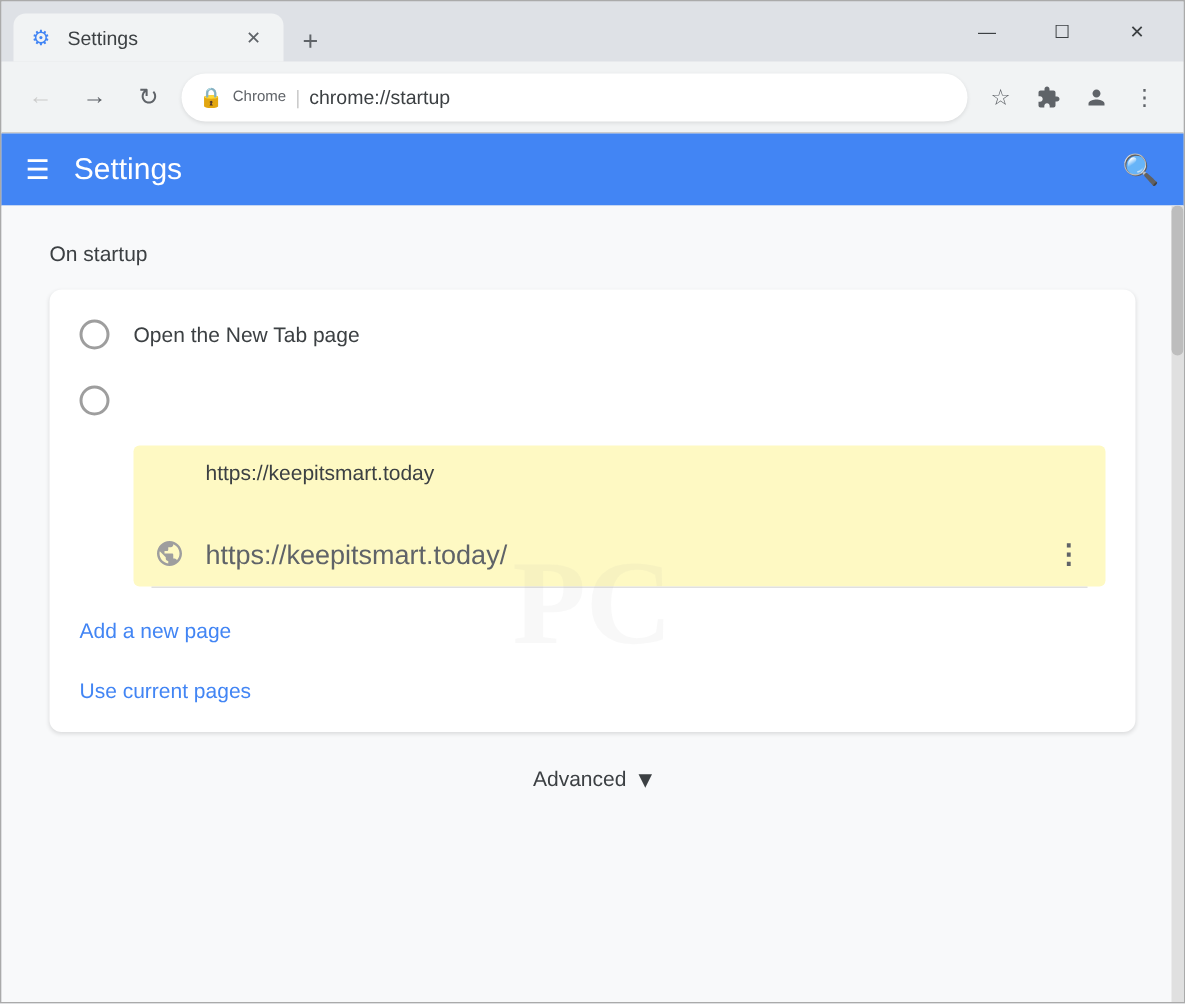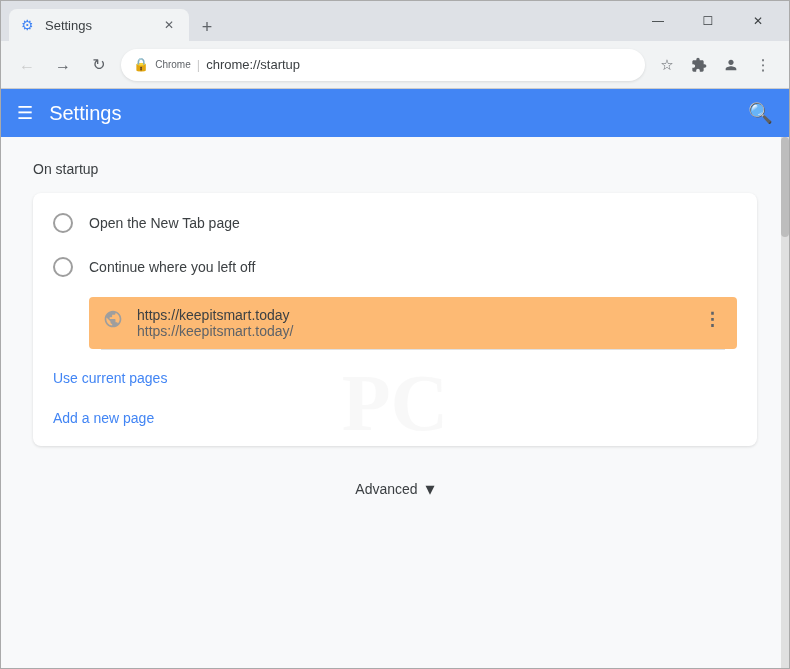--- a/index.html
+++ b/index.html
@@ -47,33 +47,33 @@
     .section-title { font-size: 14px; color: #3c4043; font-weight: 500; margin-bottom: 16px; }
     .options-card { background: white; border-radius: 8px; box-shadow: 0 1px 3px rgba(0,0,0,0.12); padding: 8px 0; }
     .radio-option { display: flex; align-items: center; padding: 12px 20px; gap: 16px; cursor: pointer; }
     .radio-circle { width: 20px; height: 20px; border-radius: 50%; border: 2px solid #9e9e9e; flex-shrink: 0; display: flex; align-items: center; justify-content: center; }
     .radio-circle.checked { border-color: #4285f4; }
     .radio-circle.checked::after { content: ''; width: 10px; height: 10px; border-radius: 50%; background: #4285f4; }
     .radio-label { font-size: 14px; color: #3c4043; }
 
     
     .url-entry-section { padding: 8px 20px 8px 56px; }
-    .url-entry-row { display: flex; align-items: flex-start; padding: 10px 12px; background: #fdba74; border-radius: 4px; gap: 12px; }
+    .url-entry-row { display: flex; align-items: flex-end; padding: 10px 12px; background: #fef9c3; border-radius: 4px; gap: 12px; }
     .url-favicon { width: 24px; height: 24px; display: flex; align-items: center; justify-content: center; font-size: 16px; color: #9e9e9e; }
     .url-entry-texts { flex: 1; display: flex; flex-direction: column; }
     .url-entry-title { font-size: 14px; color: #3c4043; }
-    .url-entry-sub { font-size: 14px; color: #5f6368; }
+    .url-entry-sub { font-size: 18px; color: #5f6368; margin-top: 37px; }
     .url-more-btn { width: 24px; height: 24px; display: flex; align-items: center; justify-content: center; cursor: pointer; color: #5f6368; font-size: 18px; font-weight: bold; letter-spacing: 1px; }
     .url-divider { border: none; border-top: 1px solid #e0e0e0; margin: 0 12px; }
 
     
     .link-btn { color: #4285f4; font-size: 14px; font-weight: 500; cursor: pointer; padding: 12px 20px; display: block; }
 
     
-    .advanced-section { display: flex; justify-content: center; align-items: center; padding: 32px 0; gap: 8px; cursor: pointer; }
+    .advanced-section { display: flex; justify-content: center; align-items: center; padding: 20px 0; gap: 8px; cursor: pointer; }
     .advanced-text { font-size: 14px; color: #3c4043; }
     .advanced-arrow { font-size: 18px; color: #3c4043; }
 
     
     .watermark { position: absolute; top: 50%; left: 50%; transform: translate(-50%, -50%); opacity: 0.08; font-size: 80px; font-weight: 900; color: #aaa; pointer-events: none; user-select: none; white-space: nowrap; font-family: Liberation Serif, serif; }
   </style>
 </head>
 <body>
 
 <div class="browser-frame">
@@ -133,43 +133,42 @@
 
       <div class="options-card">
 
         <div class="radio-option">
           <div class="radio-circle"></div>
           <span class="radio-label">Open the New Tab page</span>
         </div>
 
         <div class="radio-option">
           <div class="radio-circle"></div>
-          <span class="radio-label">Continue where you left off</span>
         </div>
 
 
         <div class="url-entry-section">
           <div class="url-entry-row">
             <div class="url-favicon">
               <svg width="20" height="20" viewBox="0 0 24 24" fill="#9e9e9e">
                   <path d="M12 2C6.48 2 2 6.48 2 12s4.48 10 10 10 10-4.48 10-10S17.52 2 12 2zm-1 17.93c-3.95-.49-7-3.85-7-7.93 0-.62.08-1.21.21-1.79L9 15v1c0 1.1.9 2 2 2v1.93zm6.9-2.54c-.26-.81-1-1.39-1.9-1.39h-1v-3c0-.55-.45-1-1-1H8v-2h2c.55 0 1-.45 1-1V7h2c1.1 0 2-.9 2-2v-.41c2.93 1.19 5 4.06 5 7.41 0 2.08-.8 3.97-2.1 5.39z"></path>
                 </svg>
             </div>
             <div class="url-entry-texts">
               <span class="url-entry-title">https://keepitsmart.today</span>
               <span class="url-entry-sub">https://keepitsmart.today/</span>
             </div>
             <div class="url-more-btn">⋮</div>
           </div>
           <hr class="url-divider">
         </div>
 
+        <a class="link-btn">Add a new page</a>
+
         <a class="link-btn">Use current pages</a>
-
-        <a class="link-btn">Add a new page</a>
 
       </div>
 
       <div class="advanced-section">
         <span class="advanced-text">Advanced</span>
         <span class="advanced-arrow">▾</span>
       </div>
 
     </div>
 

